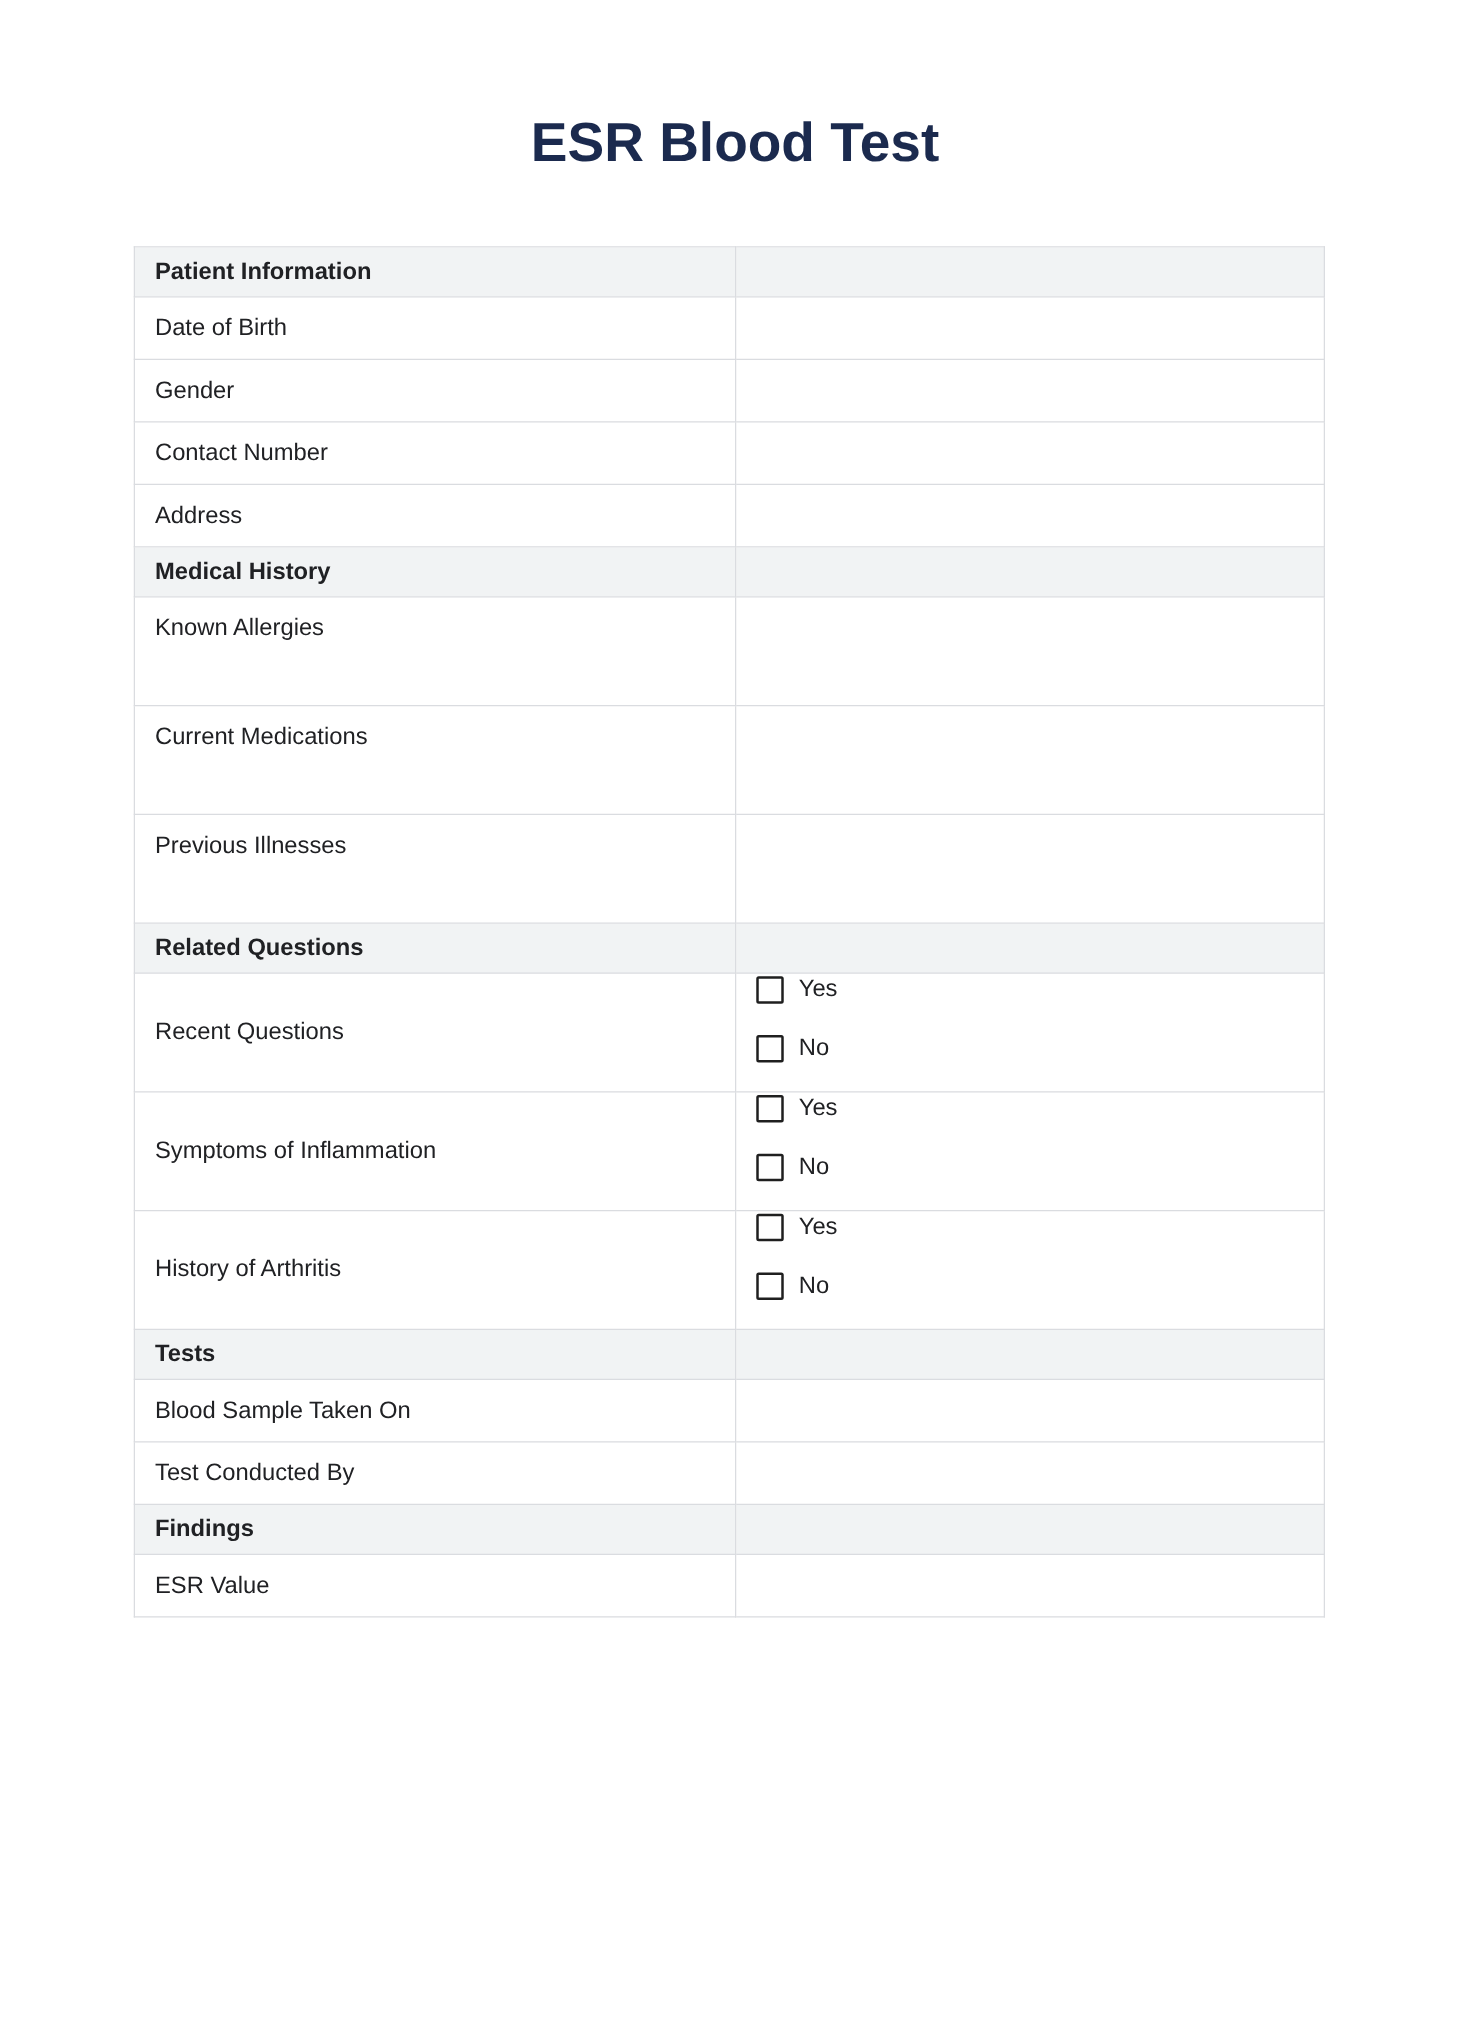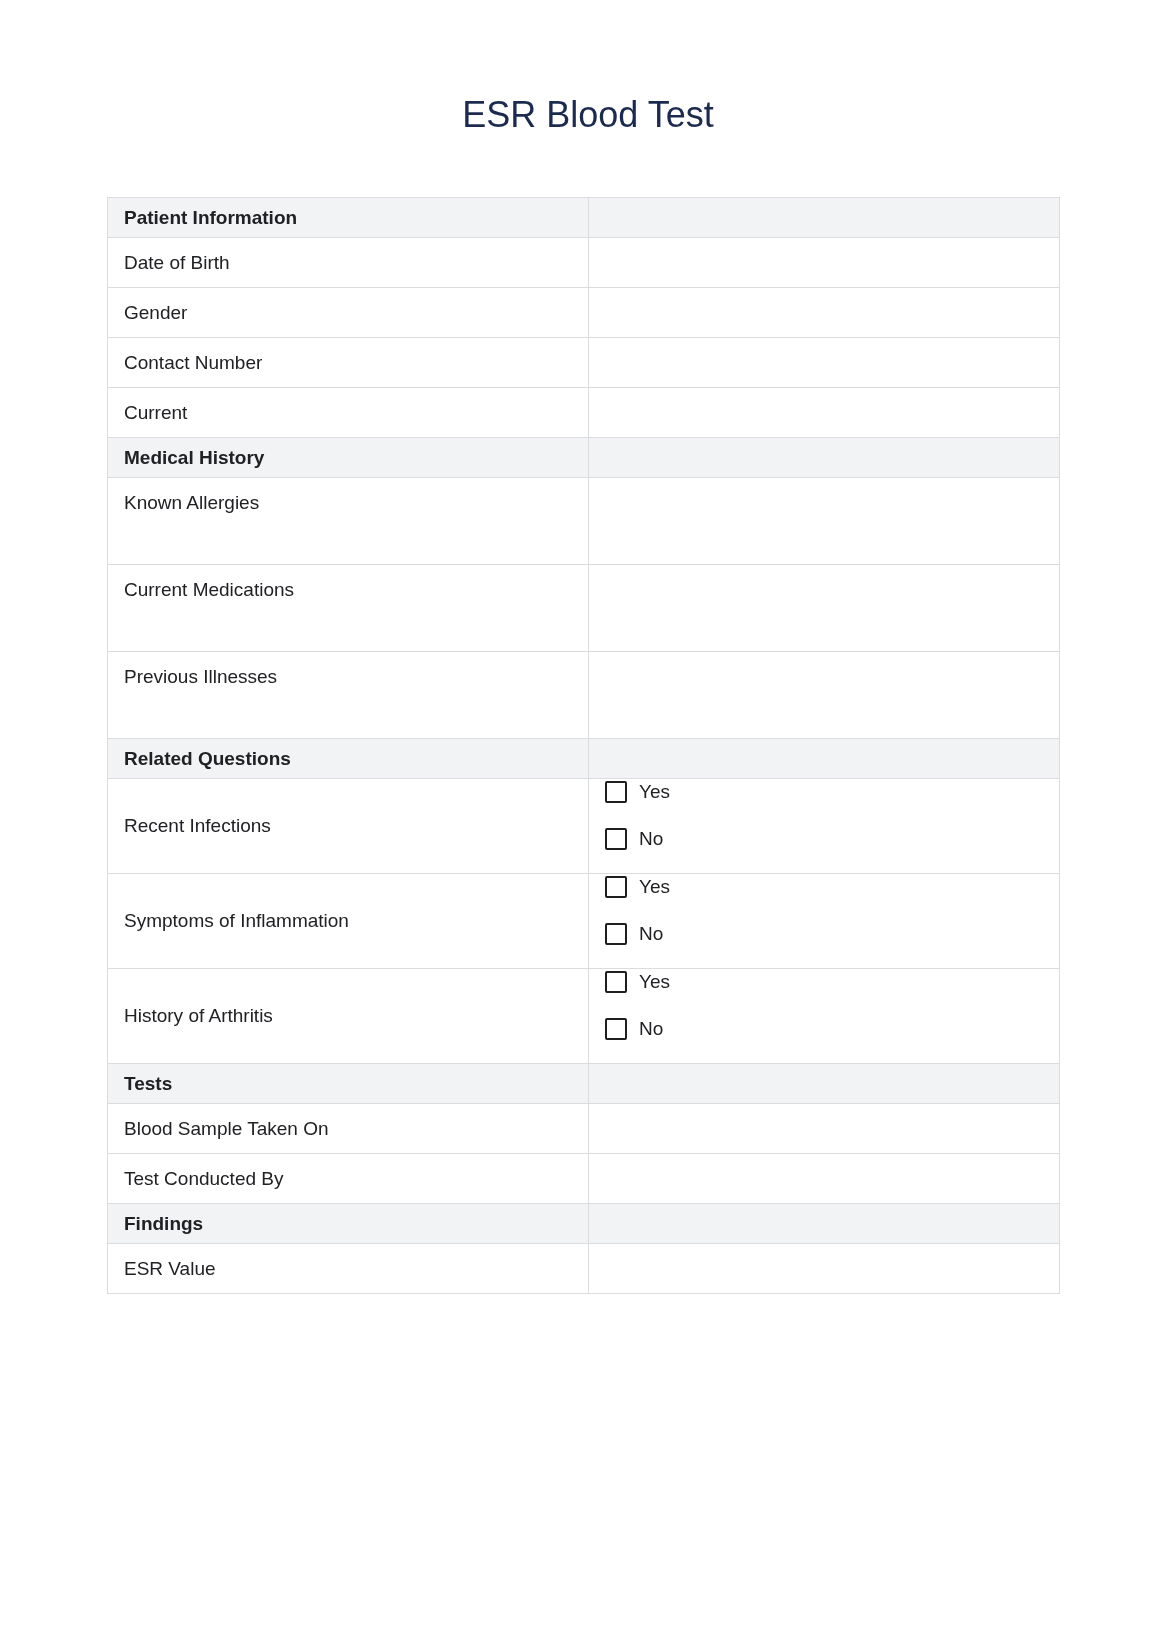--- a/index.html
+++ b/index.html
@@ -14,23 +14,23 @@
   html,body{margin:0;padding:0;}
   body{
     width:1176px;height:1630px;overflow:hidden;
     background:var(--page-bg);
     font-family:"Liberation Sans", sans-serif;
     color:var(--text-color);
   }
   .page-title{
     margin:92px 0 0 0;
     text-align:center;
-    font-size:36px;
+    font-size:44px;
     line-height:46px;
-    font-weight:400;
+    font-weight:700;
     color:var(--title-color);
   }
   table.form-table{
     border-collapse:collapse;
     table-layout:fixed;
     width:953px;
     margin:59px 0 0 107px;
   }
   .form-table td{
     border:1px solid var(--border-color);
@@ -89,21 +89,21 @@
         </tr>
         <tr class="row-single">
           <td class="label-cell"><span>Gender</span></td>
           <td class="value-cell"><span></span></td>
         </tr>
         <tr class="row-single">
           <td class="label-cell"><span>Contact Number</span></td>
           <td class="value-cell"><span></span></td>
         </tr>
         <tr class="row-single">
-          <td class="label-cell"><span>Current</span></td>
+          <td class="label-cell"><span>Address</span></td>
           <td class="value-cell"><span></span></td>
         </tr>
         <tr class="row-header">
           <td class="label-cell"><span>Medical History</span></td>
           <td class="value-cell"></td>
         </tr>
         <tr class="row-tall">
           <td class="label-cell"><span>Known Allergies</span></td>
           <td class="value-cell"><span></span></td>
         </tr>
@@ -113,21 +113,21 @@
         </tr>
         <tr class="row-tall">
           <td class="label-cell"><span>Previous Illnesses</span></td>
           <td class="value-cell"><span></span></td>
         </tr>
         <tr class="row-header">
           <td class="label-cell"><span>Related Questions</span></td>
           <td class="value-cell"></td>
         </tr>
         <tr class="row-checkbox">
-          <td class="label-cell"><span>Recent Infections</span></td>
+          <td class="label-cell"><span>Recent Questions</span></td>
           <td class="value-cell">
             <div class="check-option">
               <span class="checkbox"></span>
               <span class="check-label">Yes</span>
             </div>
             <div class="check-option">
               <span class="checkbox"></span>
               <span class="check-label">No</span>
             </div>
           </td>

